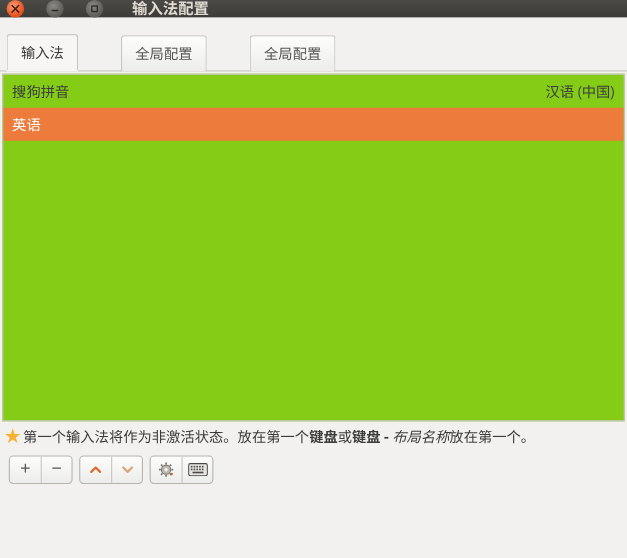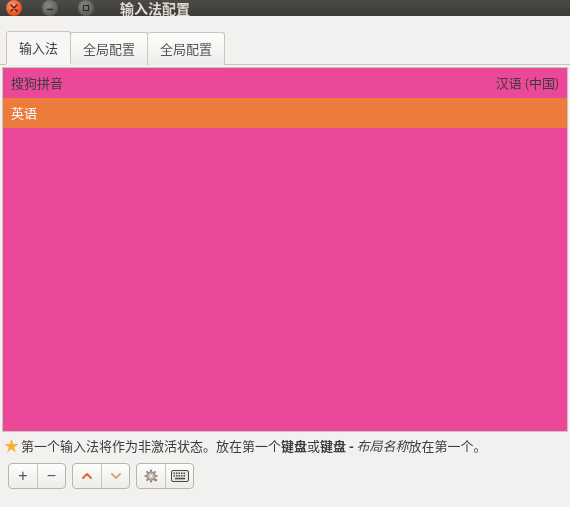--- a/index.html
+++ b/index.html
@@ -43,26 +43,26 @@
       margin-right:-1px;
       position:relative;
       cursor:default;
       color:#3c3c3c;
     }
     .tab.active {
       background:#f7f6f5;
       z-index:2;
       box-shadow:0 1px 0 #f7f6f5;
     }
-    .tab:not(.active){ color:#555; top:1px; }
+    .tab:not(.active){ color:#555; top:1px;margin-left:40px; }
     .listarea {
-      background:#ec4899;
+      background:#84cc16;
       border:1px solid #c9c6c1;
       margin:2px 2px 0 2px;
-      height:365px;
+      height:316px;
       overflow:auto;
     }
     .row {
       display:flex; justify-content:space-between; align-items:center;
       padding:5px 8px;
       border-bottom:1px solid rgba(0,0,0,0);
       cursor:default;
     }
     .row.selected {
       background:#ec7b3c; 

